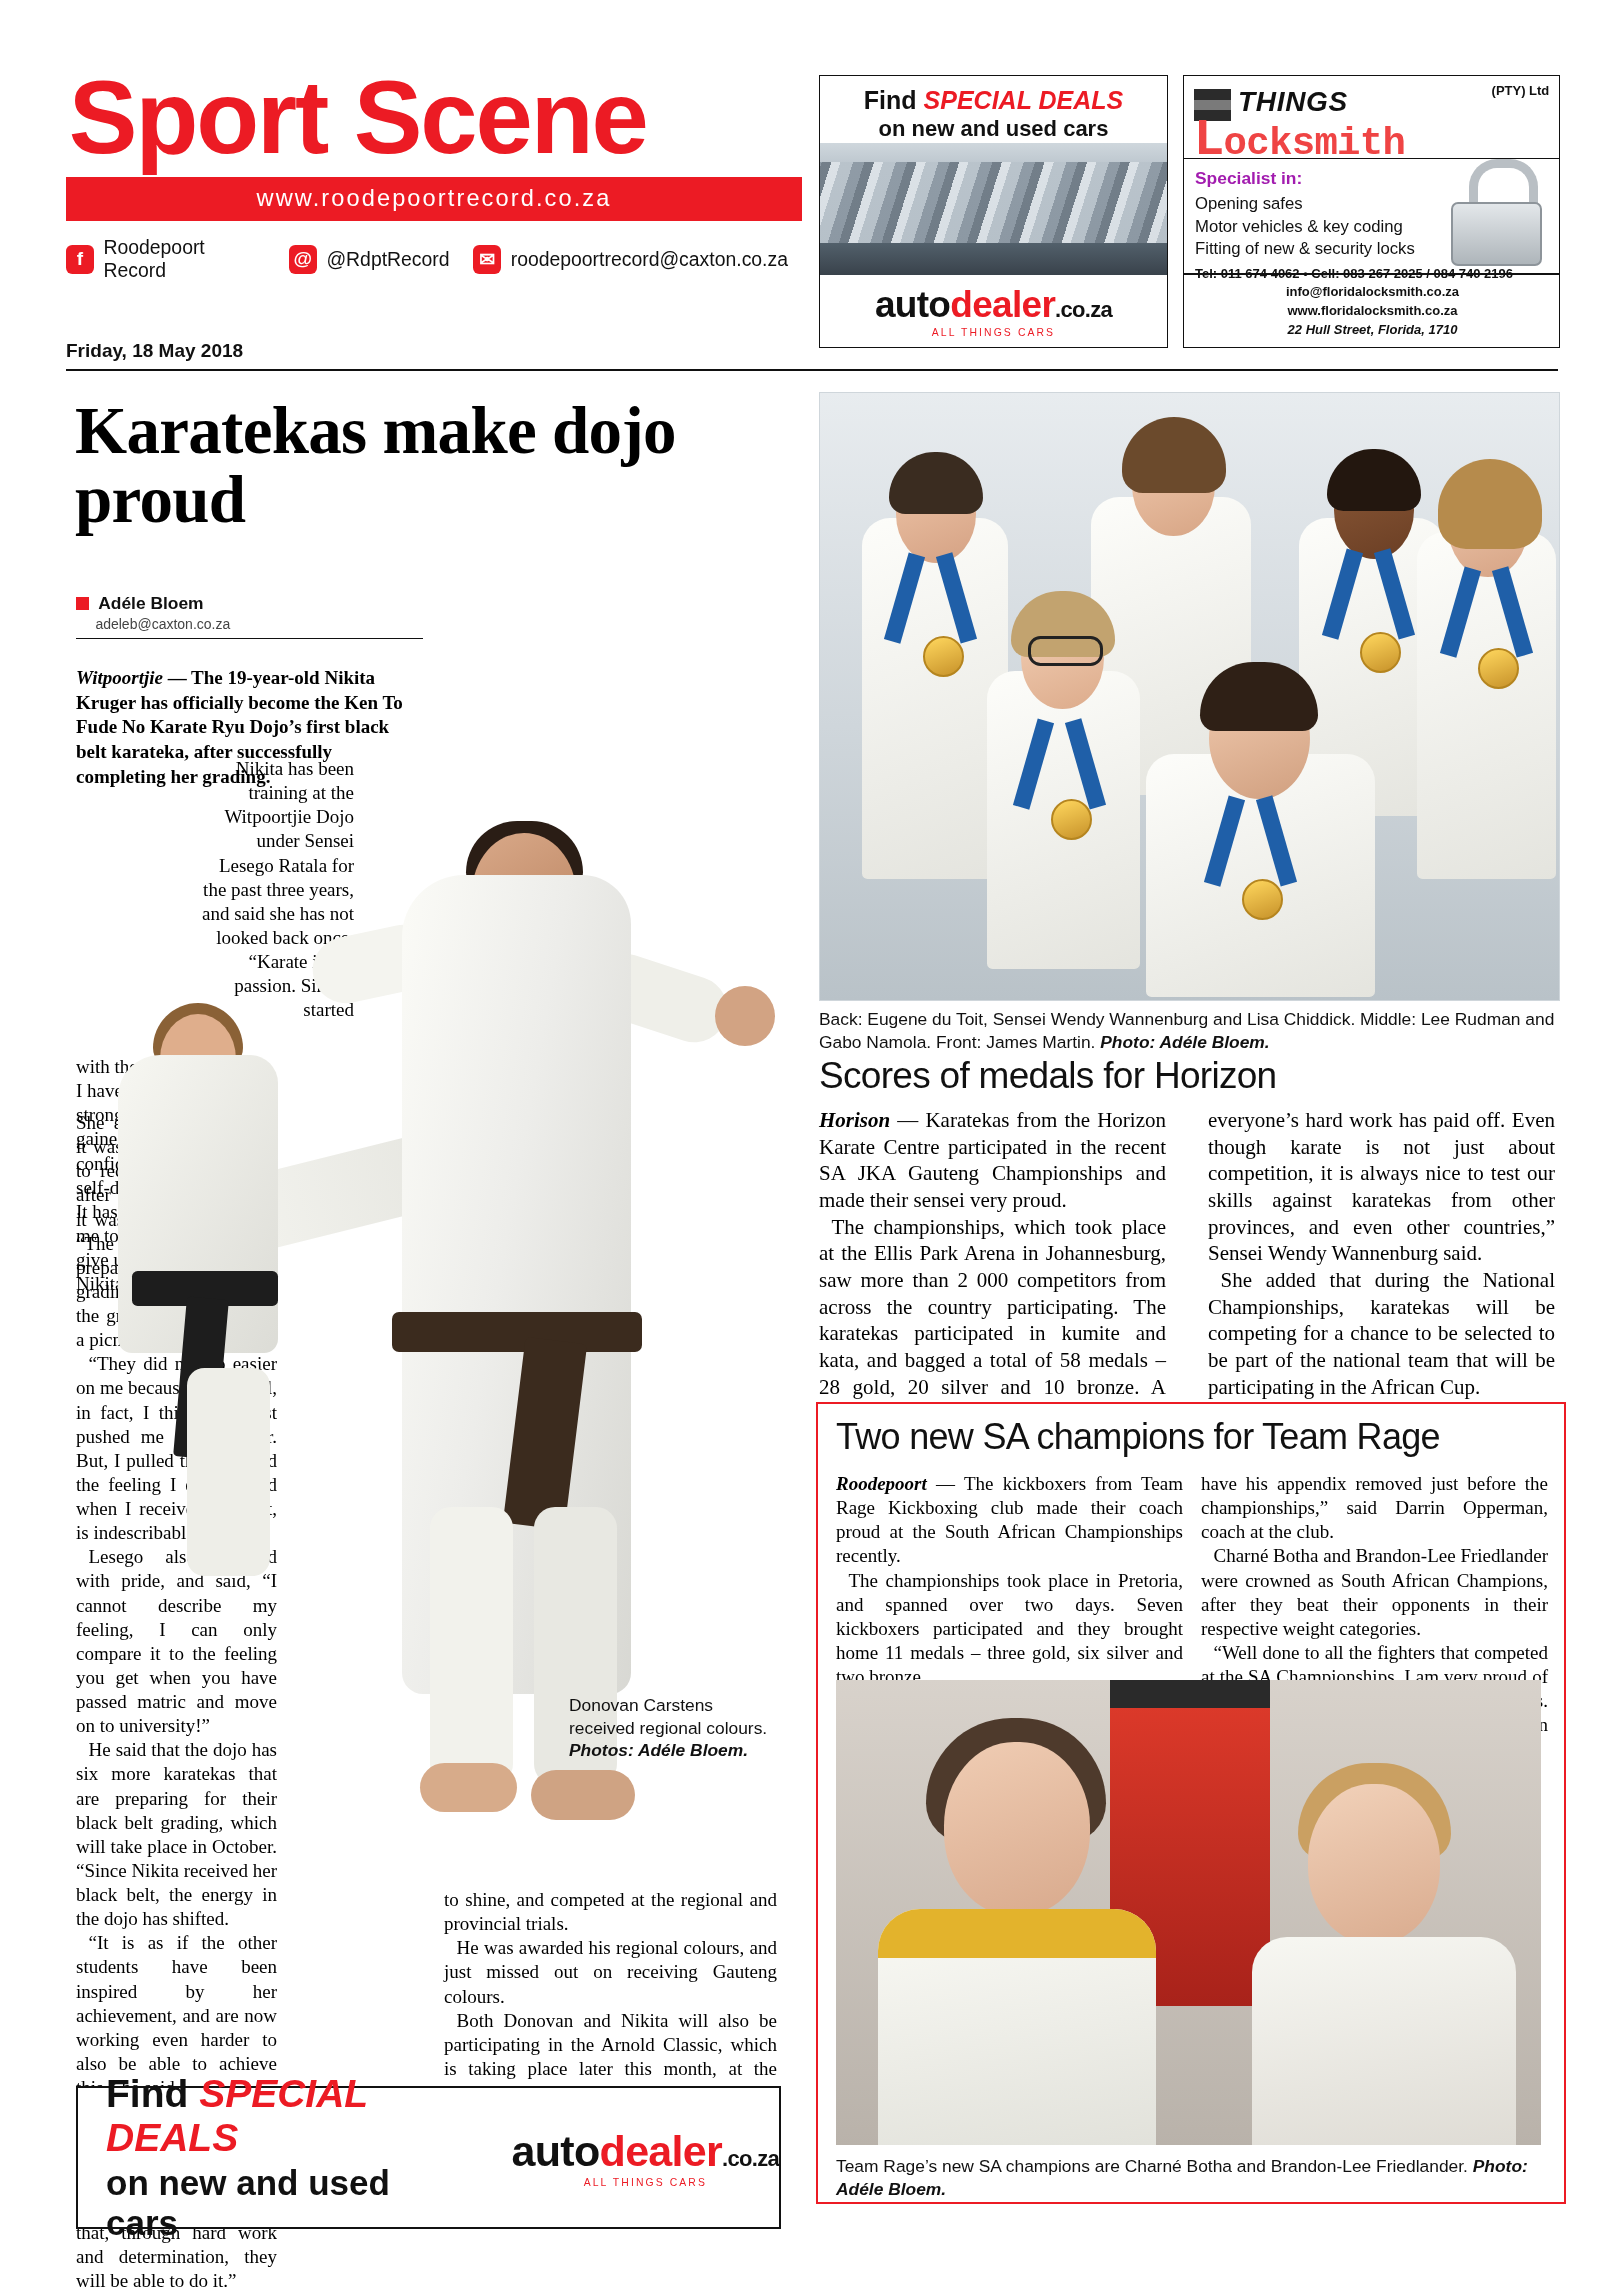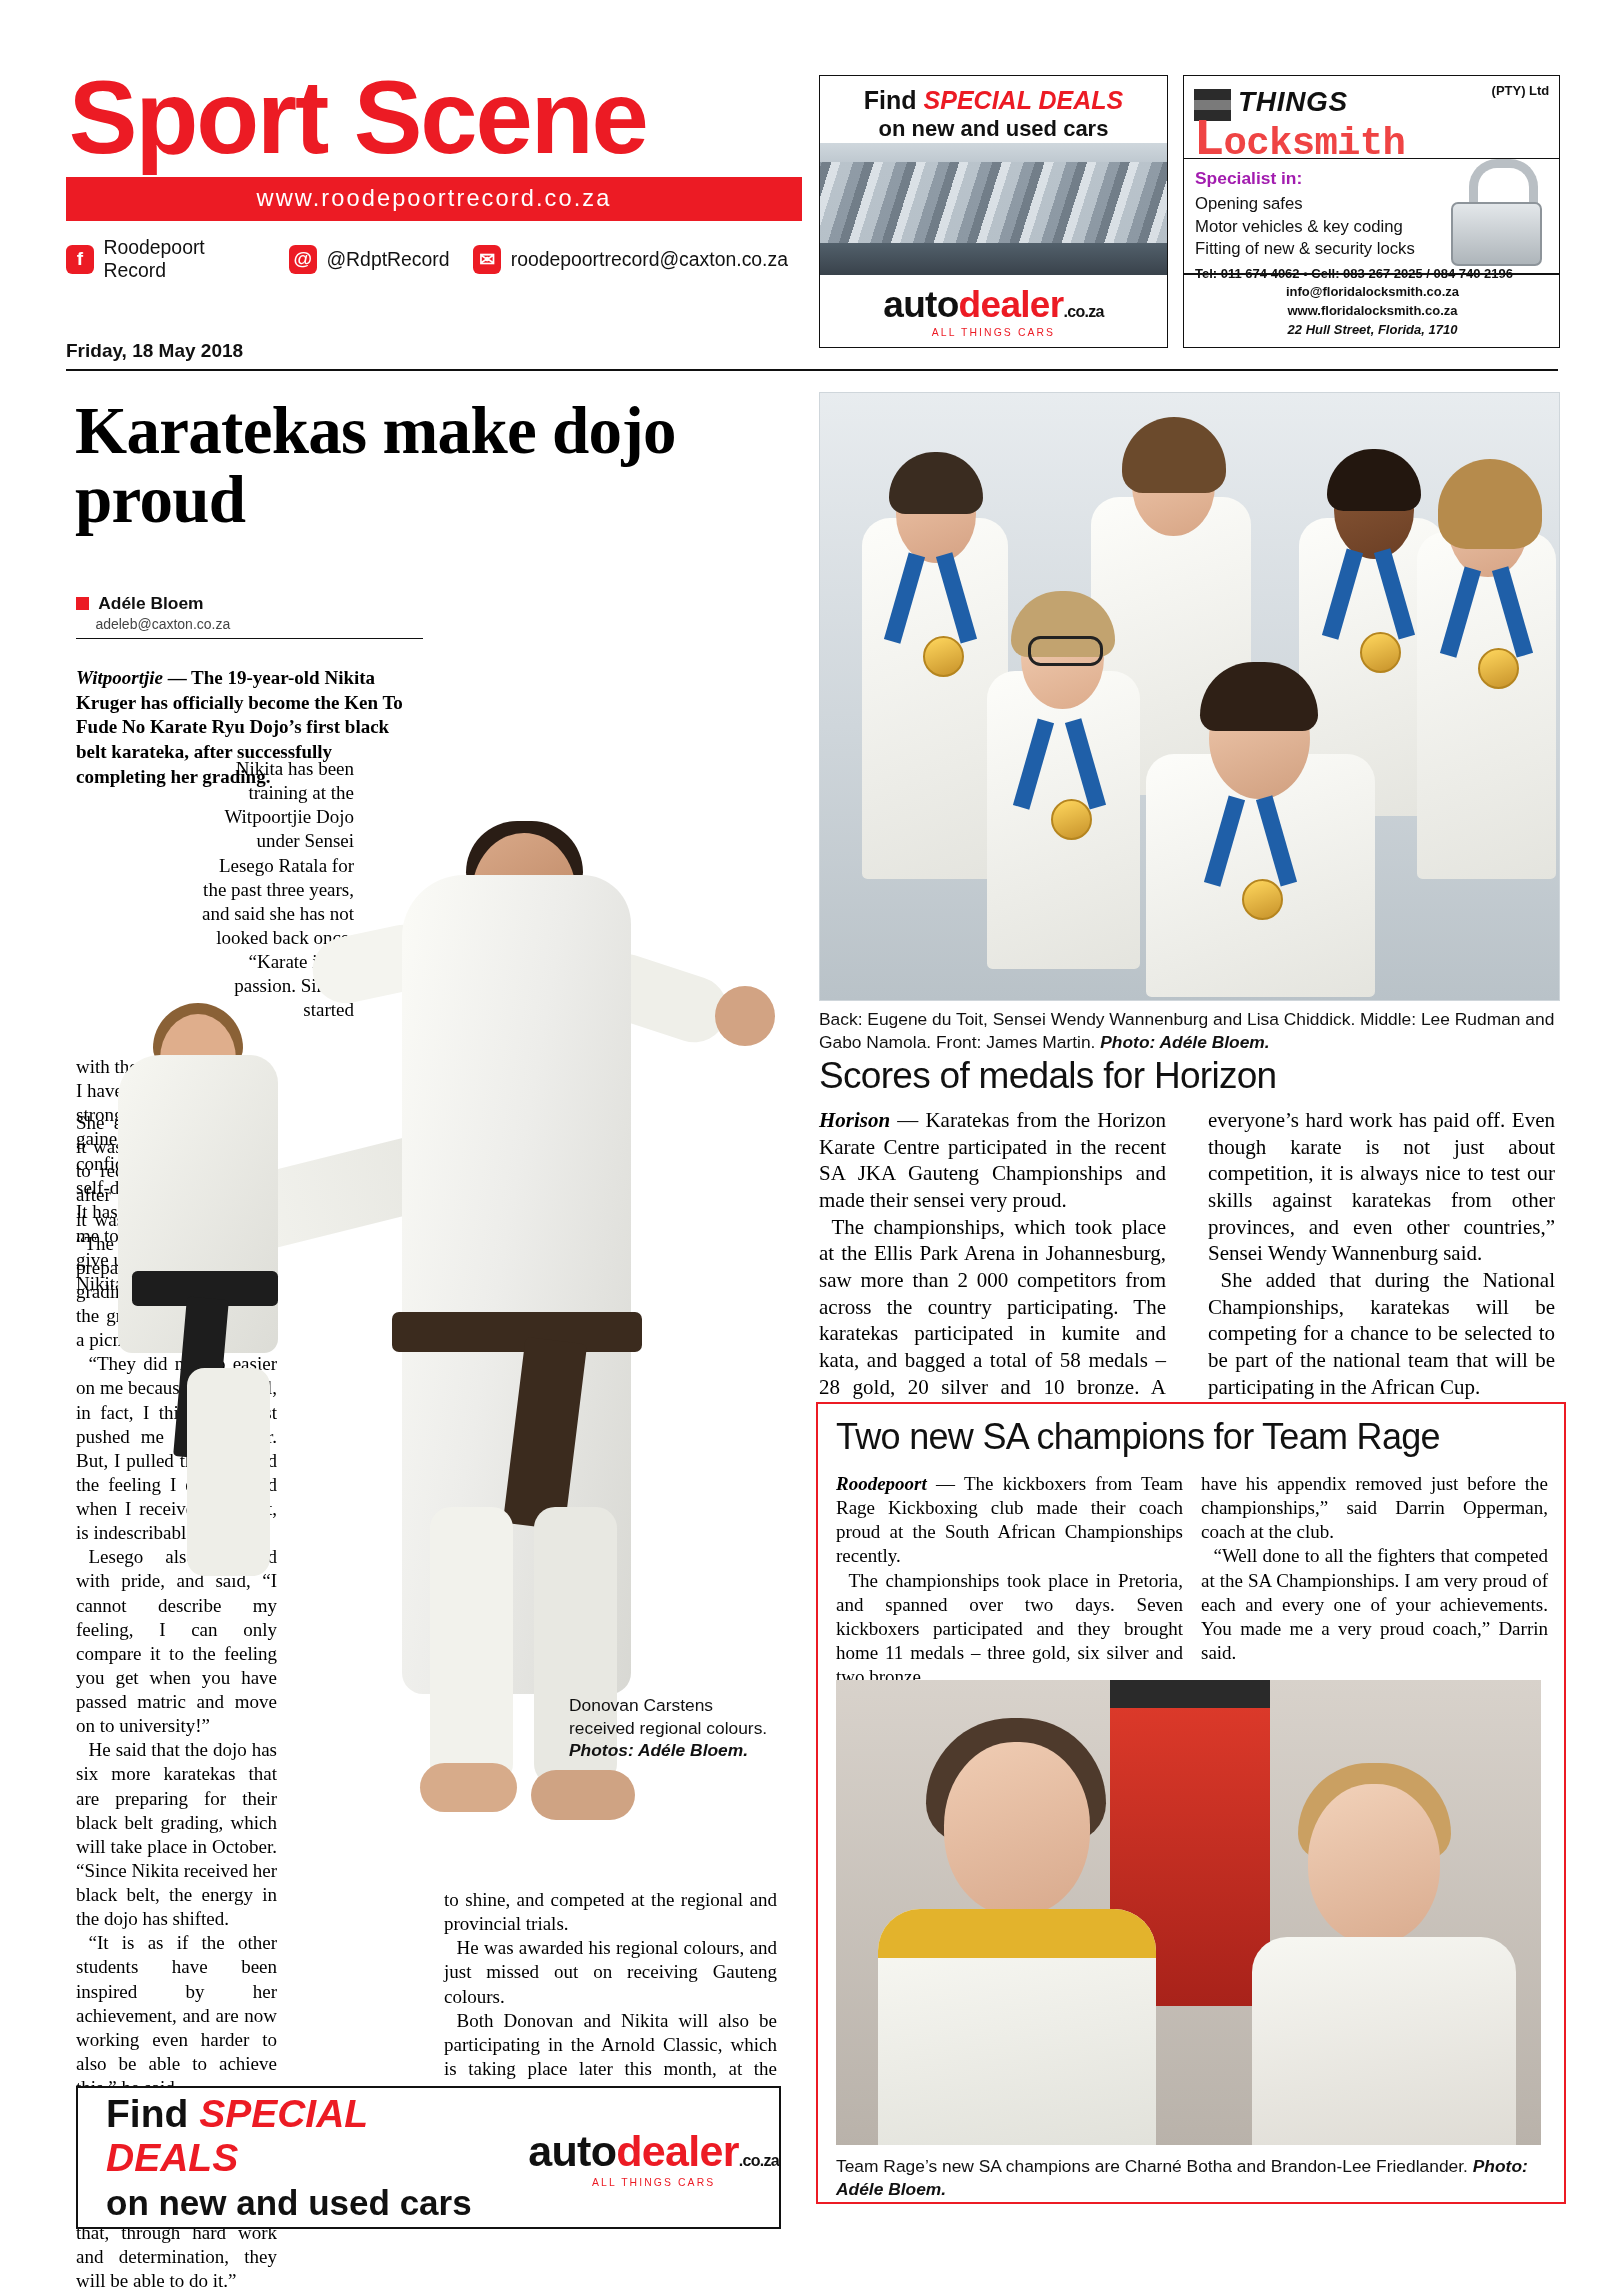--- a/index.html
+++ b/index.html
@@ -58,21 +58,21 @@
   .carstrip:after{
     content:"";position:absolute;left:0;bottom:0;width:347px;height:32px;
     background:linear-gradient(180deg,#52606b,#39424b);
   }
   .ad-auto .logo-bar{
     position:absolute;left:0;bottom:0;width:347px;height:72px;background:#fff;
     display:flex;flex-direction:column;align-items:center;justify-content:center;
   }
   .adlogo{font-family:"Liberation Sans",sans-serif;font-weight:bold;font-size:37px;color:#111;letter-spacing:-0.7px;}
   .adlogo .red{color:#ec1b24;}
-  .adlogo .small{font-size:16px;}
+  .adlogo .small{font-size:22px;}
   .adsub{font-family:"Liberation Sans",sans-serif;font-size:10.4px;color:#ec1b24;letter-spacing:2.1px;margin-top:1.4px;}
 
   
   .ad-lock{
     position:absolute;left:1183px;top:75px;width:375px;height:271px;
     border:1.4px solid #111;background:#fff;overflow:hidden;
   }
   .lock-head{position:relative;height:82px;border-bottom:1.4px solid #111;}
   .lock-flag{
     position:absolute;left:9.7px;top:12.5px;width:37px;height:32px;
@@ -460,20 +460,21 @@
 
   <div class="rage-box"></div>
   <div class="sec-head" id="rage-head">Two new SA champions for Team Rage</div>
   <div class="rg-col" id="rg-c1">
     <p class="first"><b>Roodepoort</b><span> — The kickboxers from Team Rage Kickboxing club made their coach proud at the South African Championships recently.</span></p>
     <p>The championships took place in Pretoria, and spanned over two days. Seven kickboxers participated and they brought home 11 medals – three gold, six silver and two bronze.</p>
     <p>“Initially we had eight kickboxers who qualified for participation, but Dyllan Opperman could not participate, as he had to</p>
   </div>
   <div class="rg-col" id="rg-c2">
     <p class="first">have his appendix removed just before the championships,” said Darrin Opperman, coach at the club.</p>
+    <p>Charné Botha and Brandon-Lee Friedlander were crowned as South African Champions, after they beat their opponents in their respective weight categories.</p>
     <p>“Well done to all the fighters that competed at the SA Championships. I am very proud of each and every one of your achievements. You made me a very proud coach,” Darrin said.</p>
   </div>
   <div class="photo-rage">
     <div class="bag"></div>
       <div class="bagtop"></div>
     <div class="girl-hair"></div>
       <div class="girl-head"></div>
     <div class="girl-body"></div>
       <div class="girl-trim"></div>
     <div class="boy-hair"></div>

